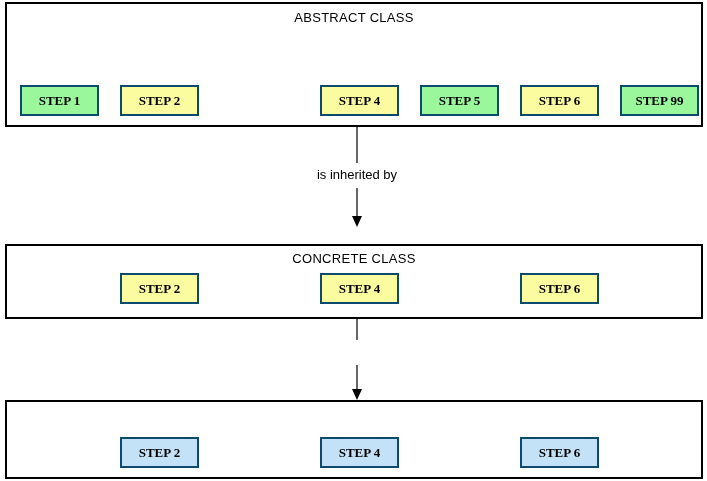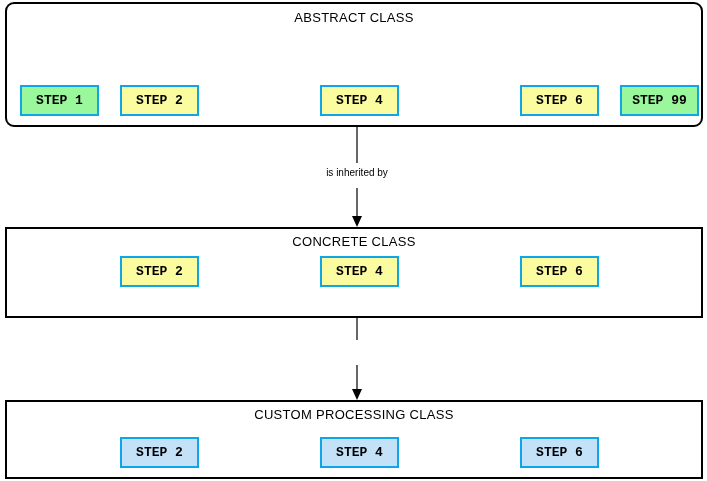--- a/index.html
+++ b/index.html
@@ -19,61 +19,61 @@
     left: 0; top: 0;
     width: 707px;
     height: 481px;
   }
   .class-box {
     position: absolute;
     box-sizing: border-box;
     border: 2px solid #000000;
     background: #ffffff;
   }
-  #abstract-class-box  { left: 5px;  top: 2px;   width: 698px; height: 125px; border-radius: 9px; }
-  #concrete-class-box  { left: 5px;  top: 227px; width: 698px; height: 91px;  }
+  #abstract-class-box  { left: 5px;  top: 2px;   width: 698px; height: 125px; }
+  #concrete-class-box  { left: 5px;  top: 244px; width: 698px; height: 75px;  }
   #custom-class-box    { left: 5px;  top: 400px; width: 698px; height: 79px;  }
 
   .class-title {
     position: absolute;
     left: 0;
     width: 100%;
     text-align: center;
     font-size: 13px;
     letter-spacing: 0.3px;
     color: #000000;
     white-space: nowrap;
   }
   #abstract-class-box .class-title { top: 6px; }
   #concrete-class-box .class-title { top: 5px; }
   #custom-class-box   .class-title { top: 5px; }
 
   .step-box {
     position: absolute;
     box-sizing: border-box;
-    border: 2px solid #0ea5e9;
+    border: 2px solid #0c4a6e;
     height: 31px;
     width: 79px;
     display: flex;
     align-items: center;
     justify-content: center;
-    font-family: Liberation Mono, monospace;
+    font-family: Liberation Serif, serif;
     font-weight: bold;
     font-size: 13px;
     color: #000000;
     white-space: nowrap;
   }
   .step-green { background: #9bf79b; }
   .step-yellow { background: #fbfba0; }
   .step-blue  { background: #c3e2f7; }
 
   .connector-label {
     position: absolute;
     text-align: center;
-    font-size: 10px;
+    font-size: 13px;
     color: #000000;
     white-space: nowrap;
     width: 240px;
   }
   #label-is-inherited-by  { left: 237px; top: 167px; }
   #label-is-customised-by { left: 237px; top: 344px; }
 
   svg.overlay {
     position: absolute;
     left: 0; top: 0;
@@ -128,36 +128,36 @@
       <path d="M352,389 L362,389 L357,400 z" fill="#000000"></path>
     </g>
   </svg>
 
   <div class="class-box" id="abstract-class-box">
     <div class="class-title">ABSTRACT CLASS</div>
 
     <div class="step-box step-green" style="left:13px;  top:81px;">STEP 1</div>
     <div class="step-box step-yellow" style="left:113px; top:81px;">STEP 2</div>
     <div class="step-box step-yellow" style="left:313px; top:81px;">STEP 4</div>
+    <div class="step-box step-green" style="left:413px; top:81px;">STEP 5</div>
     <div class="step-box step-yellow" style="left:513px; top:81px;">STEP 6</div>
     <div class="step-box step-green" style="left:613px; top:81px;">STEP 99</div>
   </div>
 
   <div class="connector-label" id="label-is-inherited-by">is inherited by</div>
 
   <div class="class-box" id="concrete-class-box">
     <div class="class-title">CONCRETE CLASS</div>
 
     <div class="step-box step-yellow" style="left:113px; top:27px;">STEP 2</div>
     <div class="step-box step-yellow" style="left:313px; top:27px;">STEP 4</div>
     <div class="step-box step-yellow" style="left:513px; top:27px;">STEP 6</div>
   </div>
 
 
   <div class="class-box" id="custom-class-box">
-    <div class="class-title">CUSTOM PROCESSING CLASS</div>
 
     <div class="step-box step-blue" style="left:113px; top:35px;">STEP 2</div>
     <div class="step-box step-blue" style="left:313px; top:35px;">STEP 4</div>
     <div class="step-box step-blue" style="left:513px; top:35px;">STEP 6</div>
   </div>
 
 </div>
 
 </body></html>

